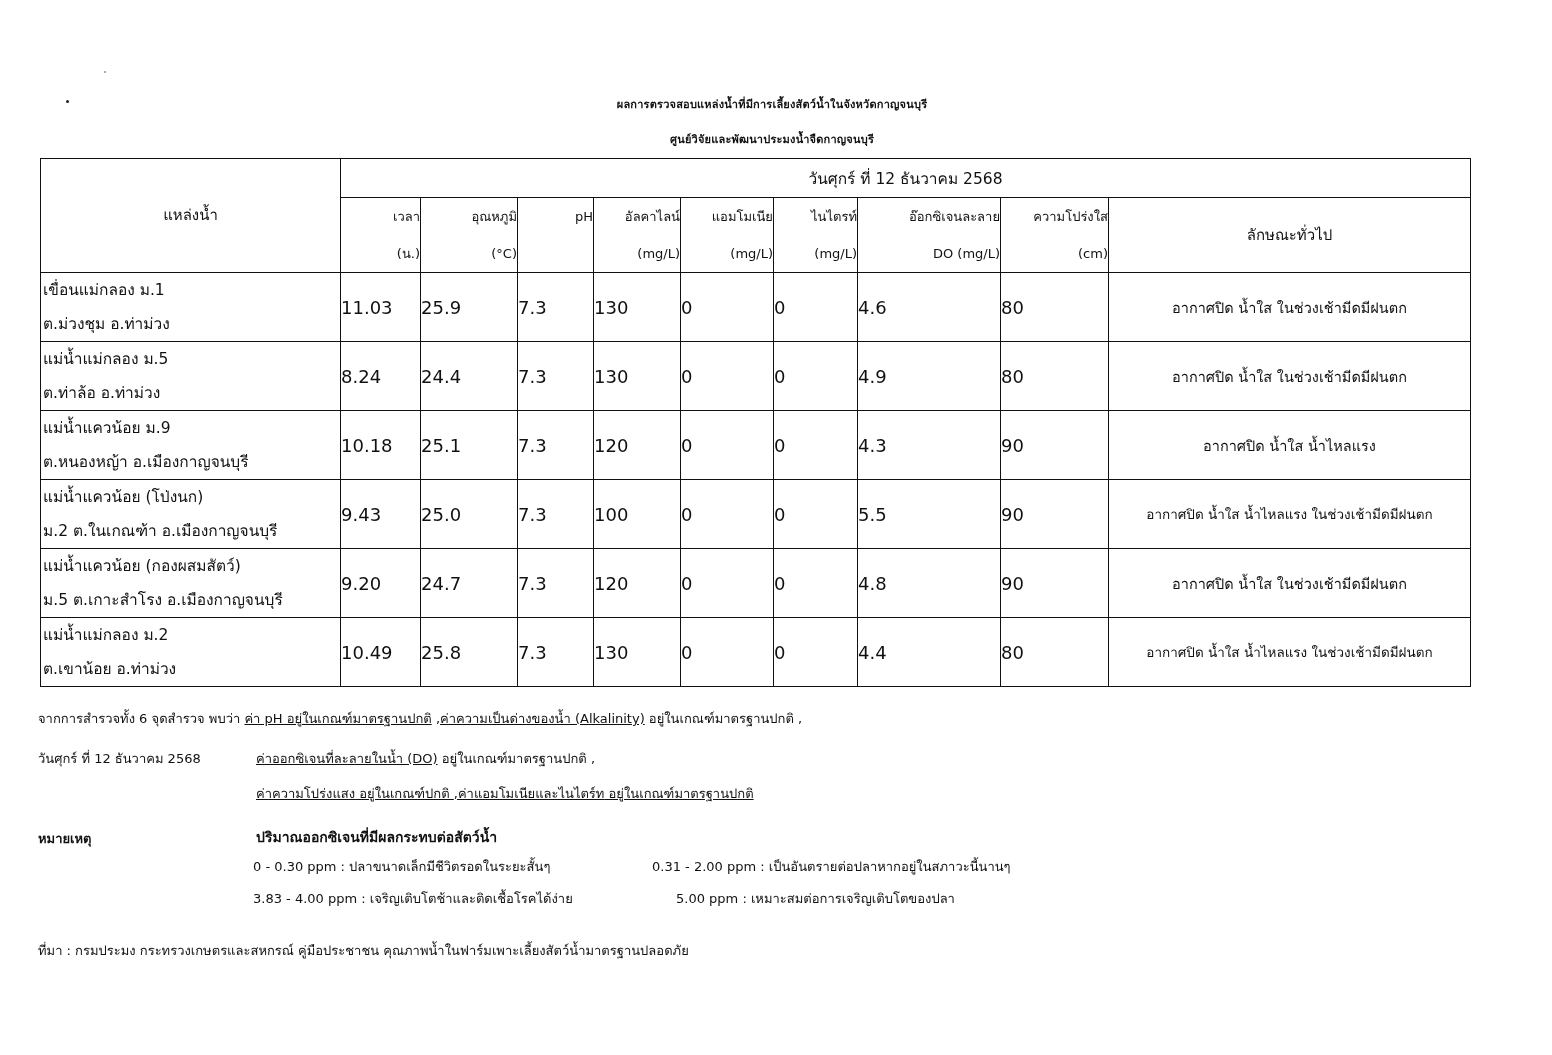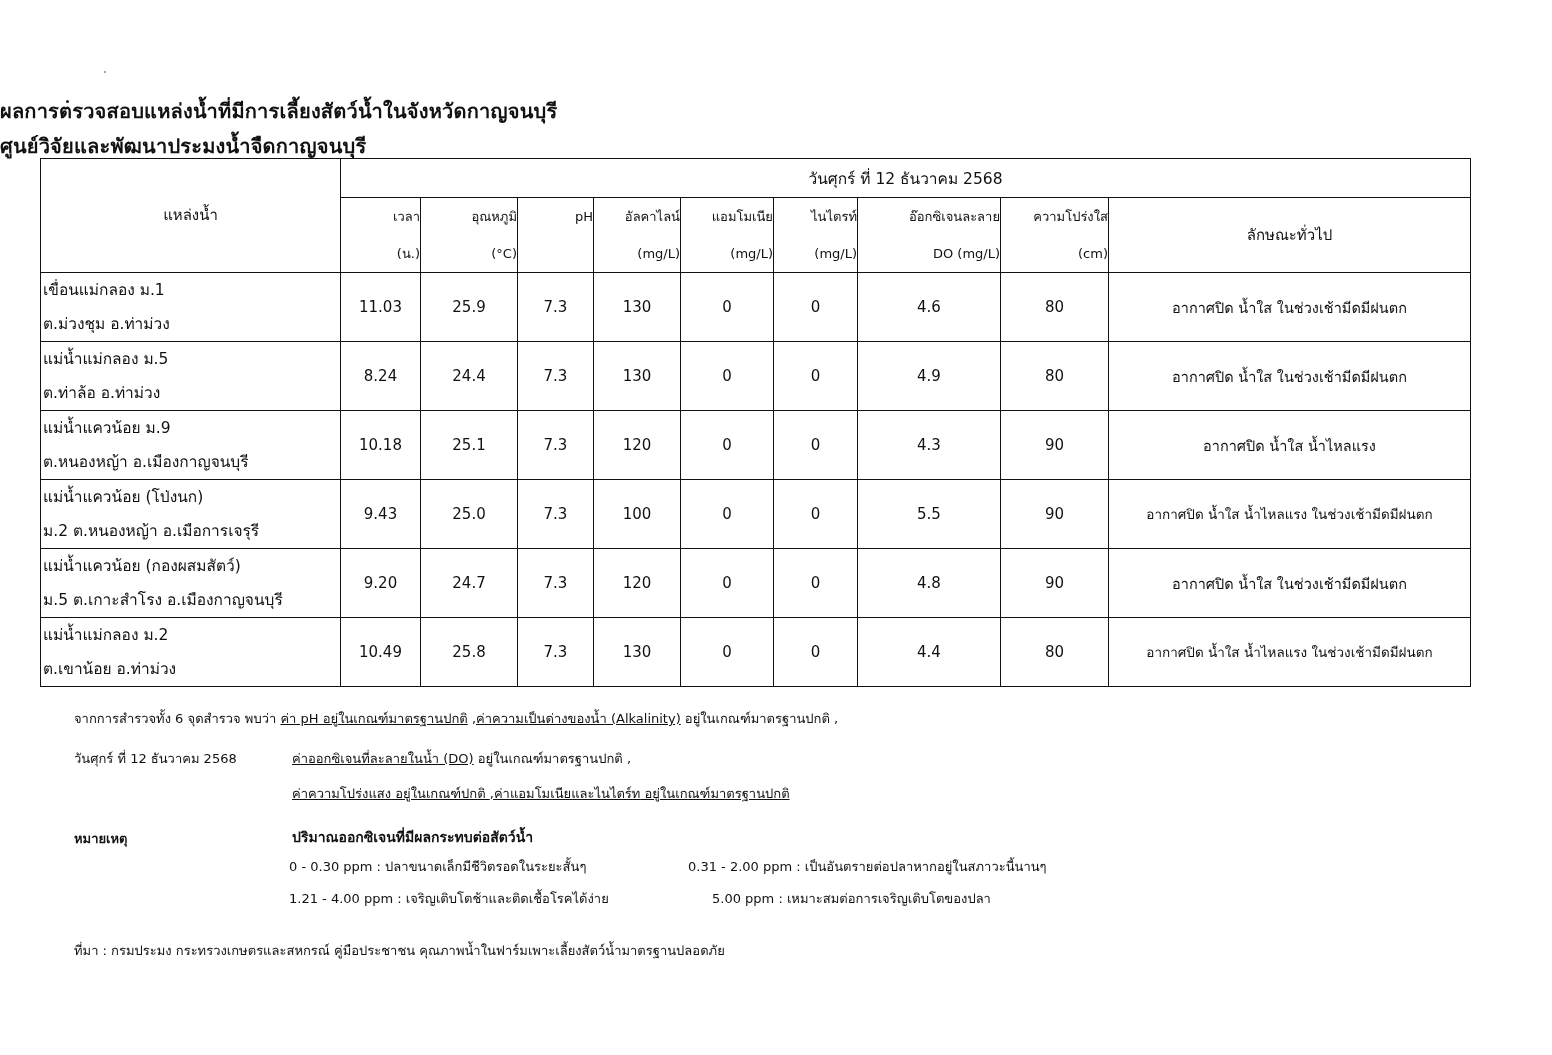--- a/index.html
+++ b/index.html
@@ -15,24 +15,25 @@
       font-family: "DejaVu Sans", "Liberation Sans", sans-serif;
       color: #111111;
     }
     .speck {
       position: absolute;
       background: #222;
       border-radius: 50%;
     }
     .title {
       position: absolute;
-      left: 0;
+      left: 7px;
       width: 1530px;
+      text-align: center;
       font-weight: bold;
-      font-size: 20px;
+      font-size: 11px;
       letter-spacing: 0.2px;
     }
     #title1 { top: 95px; }
     #title2 { top: 130px; }
 
     table.report {
       position: absolute;
       left: 40px;
       top: 158px;
       border-collapse: collapse;
@@ -66,36 +67,34 @@
       text-align: center;
     }
     td.src {
       text-align: left;
       padding-left: 2px !important;
       line-height: 34px;
       font-size: 15.5px;
     }
     td.src span { display: block; }
     td.num {
-      text-align: center;
-      font-size: 15px;
+      font-size: 18px;
     }
     td.gen {
       text-align: center;
       font-size: 14.5px;
       white-space: nowrap;
     }
     tr.datarow { height: 67px; margin-top: 14px; }
 
     .notes {
       position: absolute;
       left: 38px;
       font-size: 13px;
       white-space: nowrap;
-      margin-left: 36px;
     }
     .u { text-decoration: underline; }
     #sum1 { top: 708px; }
     #sum2-date { top: 748px; }
     #sum2-text { top: 748px; left: 256px; }
     #sum3 { top: 783px; left: 256px; text-decoration: underline; }
     #remark-label { top: 828px; font-weight: bold; }
     #remark-head { top: 826px; left: 256px; font-weight: bold; font-size: 14px; }
     #r1a { top: 856px; left: 253px; }
     #r1b { top: 856px; left: 652px; }
@@ -207,21 +206,21 @@
     <td class="num">120</td>
     <td class="num">0</td>
     <td class="num">0</td>
     <td class="num">4.3</td>
     <td class="num">90</td>
     <td class="gen">อากาศปิด น้ำใส น้ำไหลแรง</td>
   </tr>
   <tr class="datarow">
     <td class="src">
           <span>แม่น้ำแควน้อย (โป่งนก)</span>
-          <span>ม.2 ต.หนองหญ้า อ.เมือการเจรุรี</span>
+          <span>ม.2 ต.ในเกณฑ้า อ.เมืองกาญจนบุรี</span>
         </td>
     <td class="num">9.43</td>
     <td class="num">25.0</td>
     <td class="num">7.3</td>
     <td class="num">100</td>
     <td class="num">0</td>
     <td class="num">0</td>
     <td class="num">5.5</td>
     <td class="num">90</td>
     <td class="gen" style="font-size:13.5px;">อากาศปิด น้ำใส น้ำไหลแรง ในช่วงเช้ามีดมีฝนตก</td>
@@ -267,16 +266,16 @@
   <span class="u">ค่าออกซิเจนที่ละลายในน้ำ (DO)</span><span> อยู่ในเกณฑ์มาตรฐานปกติ ,</span>
 </div>
 <div class="notes" id="sum3">
   <span class="u">ค่าความโปร่งแสง</span><span> อยู่ในเกณฑ์ปกติ </span><span class="u">,ค่าแอมโมเนียและไนไตร์ท</span><span> อยู่ในเกณฑ์มาตรฐานปกติ</span>
 </div>
 
 <div class="notes" id="remark-label">หมายเหตุ</div>
 <div class="notes" id="remark-head">ปริมาณออกซิเจนที่มีผลกระทบต่อสัตว์น้ำ</div>
 <div class="notes" id="r1a">0 - 0.30 ppm : ปลาขนาดเล็กมีชีวิตรอดในระยะสั้นๆ</div>
 <div class="notes" id="r1b">0.31 - 2.00 ppm : เป็นอันตรายต่อปลาหากอยู่ในสภาวะนี้นานๆ</div>
-<div class="notes" id="r2a">1.21 - 4.00 ppm : เจริญเติบโตช้าและติดเชื้อโรคได้ง่าย</div>
+<div class="notes" id="r2a">3.83 - 4.00 ppm : เจริญเติบโตช้าและติดเชื้อโรคได้ง่าย</div>
 <div class="notes" id="r2b">5.00 ppm : เหมาะสมต่อการเจริญเติบโตของปลา</div>
 
 <div class="notes" id="source">ที่มา : กรมประมง กระทรวงเกษตรและสหกรณ์ คู่มือประชาชน คุณภาพน้ำในฟาร์มเพาะเลี้ยงสัตว์น้ำมาตรฐานปลอดภัย</div>
 
 </body></html>

